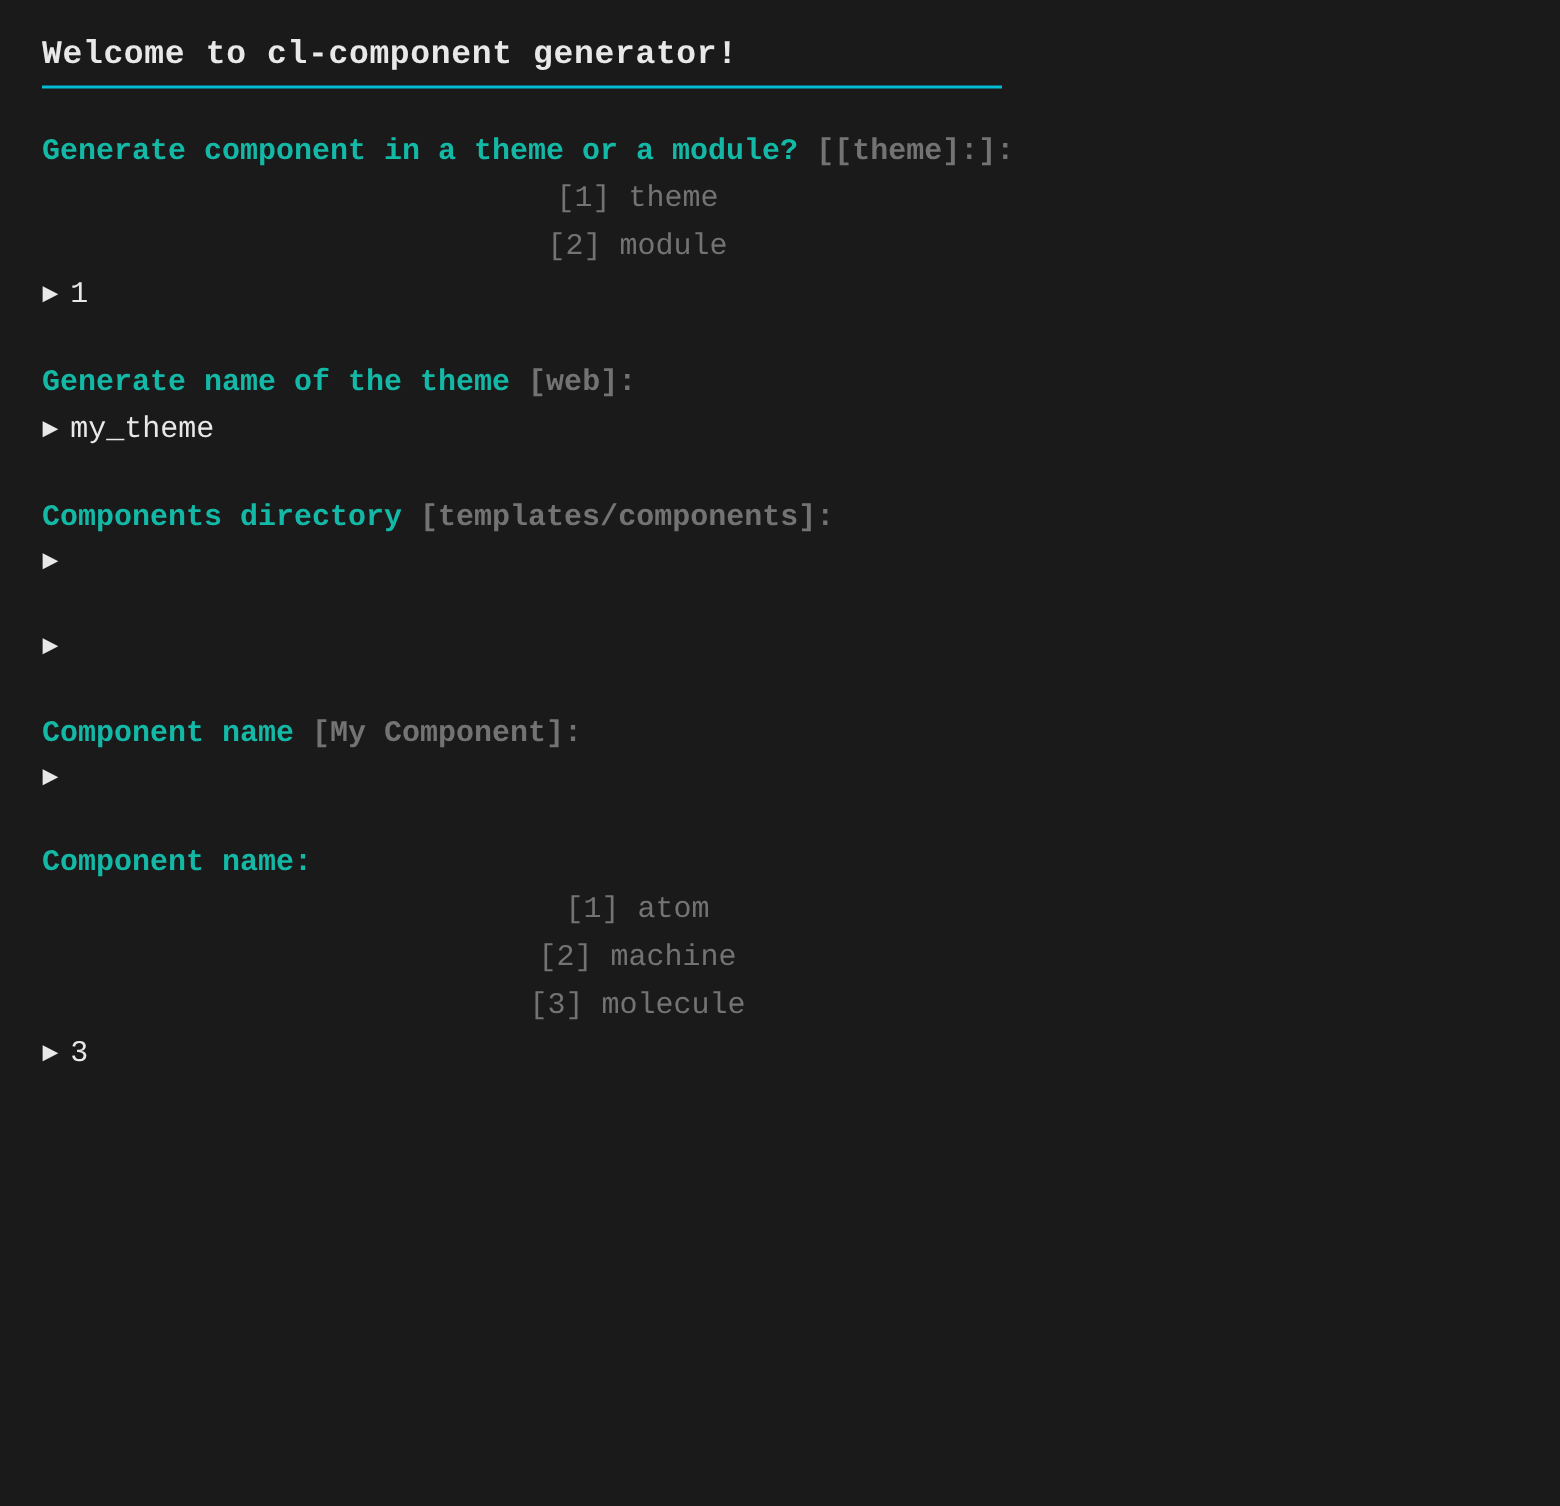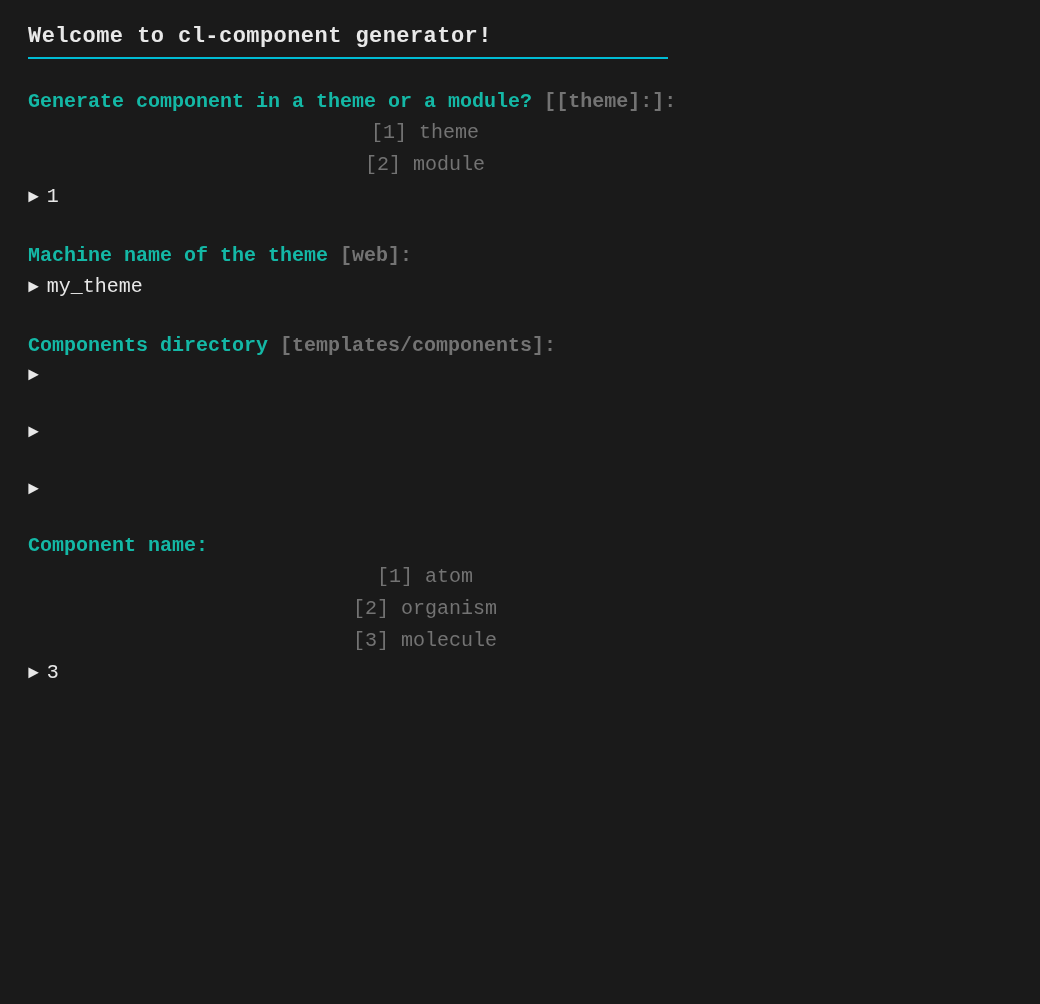--- a/index.html
+++ b/index.html
@@ -111,21 +111,21 @@
       <span class="white-text">[2] </span><span class="white-text">module</span>
     </div>
     <div class="input-line">
       <span class="arrow">►</span>
       <span class="user-input">1</span>
     </div>
   </div>
 
   <div class="section">
     <div class="prompt-line">
-      <span class="green-text">Machine name of the theme</span>
+      <span class="green-text">Generate name of the theme</span>
       <span class="white-text"> [web]:</span>
     </div>
     <div class="input-line">
       <span class="arrow">►</span>
       <span class="user-input">my_theme</span>
     </div>
   </div>
 
   <div class="section">
     <div class="prompt-line">
@@ -139,35 +139,39 @@
   </div>
 
   <div class="section">
     <div class="input-line">
       <span class="arrow">►</span>
       <span class="user-input"></span>
     </div>
   </div>
 
   <div class="section">
+    <div class="prompt-line">
+      <span class="green-text">Component name</span>
+      <span class="white-text"> [My Component]:</span>
+    </div>
     <div class="input-line">
       <span class="arrow">►</span>
       <span class="user-input"></span>
     </div>
   </div>
 
   <div class="section">
     <div class="prompt-line">
       <span class="green-text">Component name:</span>
     </div>
     <div class="option-line">
       <span class="white-text">[1] </span><span class="white-text">atom</span>
     </div>
     <div class="option-line">
-      <span class="white-text">[2] </span><span class="white-text">organism</span>
+      <span class="white-text">[2] </span><span class="white-text">machine</span>
     </div>
     <div class="option-line">
       <span class="white-text">[3] </span><span class="white-text">molecule</span>
     </div>
     <div class="input-line">
       <span class="arrow">►</span>
       <span class="user-input">3</span>
     </div>
   </div>
 

